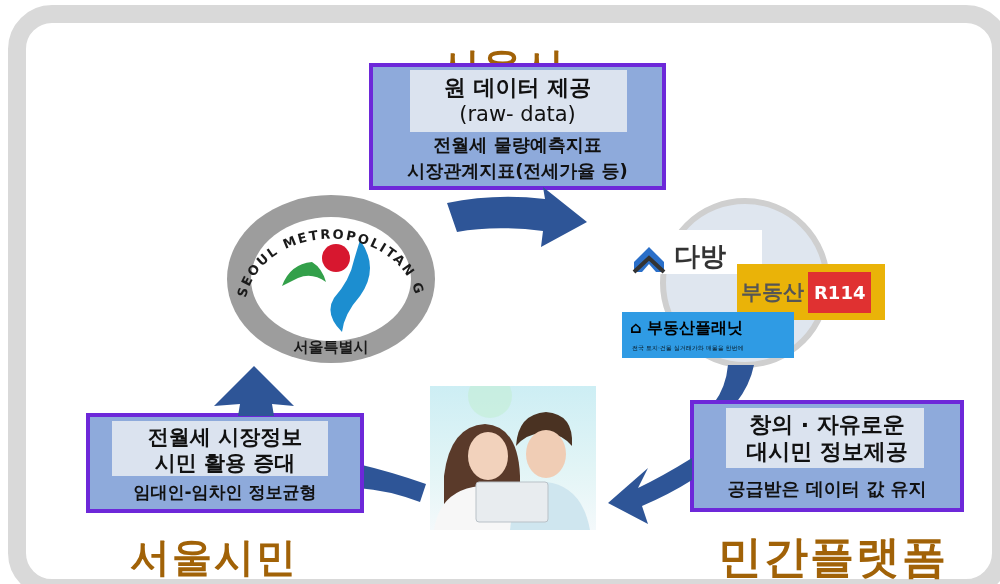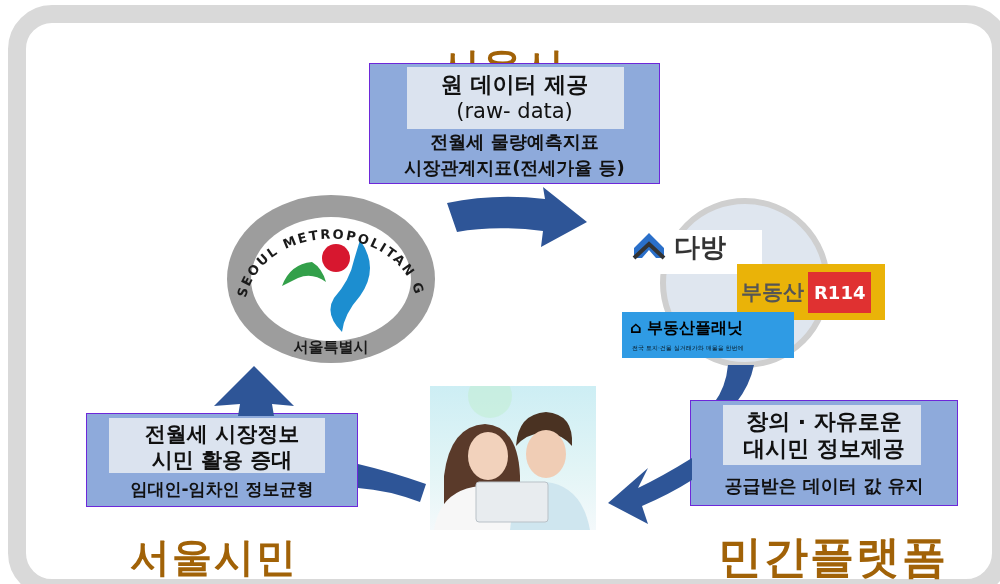--- a/index.html
+++ b/index.html
@@ -1,19 +1,19 @@
 <!DOCTYPE html>
 <html><head>
 <meta charset="utf-8">
 <style>
   html,body{margin:0;padding:0;background:#ffffff;}
   body{width:1000px;height:584px;position:relative;overflow:hidden;font-family:"DejaVu Sans",sans-serif;}
   .frame{position:absolute;left:8px;top:5px;width:966px;height:556px;border:18px solid #d9d9d9;border-radius:44px;background:#fff;}
   .title{position:absolute;font-weight:bold;color:#a16207;letter-spacing:2px;margin-top:20px;}
-  .box{position:absolute;background:#8eaadb;border:1px solid #6d28d9;}
+  .box{position:absolute;background:#8eaadb;border:4px solid #6d28d9;}
   .inner{position:absolute;background:#dbe3ef;}
   .t{position:absolute;left:0;right:0;text-align:center;font-weight:bold;color:#111;white-space:nowrap;}
   svg{position:absolute;overflow:visible;}
   .logo-label{font-family:"DejaVu Sans",sans-serif;}
 </style>
 </head>
 <body>
 
 <div class="frame"></div>
 
@@ -43,21 +43,21 @@
       <textPath href="#sealArc">SEOUL METROPOLITAN GOVERNMENT</textPath>
     </text>
     <text x="111" y="164" text-anchor="middle" font-size="15" font-weight="bold" fill="#1a1a1a">서울특별시</text>
   </svg>
 </div>
 
 <div style="position:absolute;left:625px;top:200px;width:260px;height:170px;">
   <svg width="260" height="170">
     <circle cx="120" cy="83" r="82" fill="#dfe6ef" stroke="#cfcfcf" stroke-width="6"></circle>
   </svg>
-  <div style="position:absolute;left:3px;top:30px;width:130px;height:44px;background:#fff;display:flex;align-items:flex-start;gap:8px;padding-left:4px;">
+  <div style="position:absolute;left:3px;top:30px;width:130px;height:44px;background:#fff;display:flex;align-items:flex-end;gap:8px;padding-left:4px;">
     <svg width="34" height="30" style="position:static;">
       <path d="M2,18 L17,3 L32,18 L32,28 L24,28 L17,20 L10,28 L2,28 Z" fill="#2a6fc9"></path>
       <path d="M2,28 L17,14 L32,28" fill="none" stroke="#333" stroke-width="4"></path>
     </svg>
     <span style="font-size:26px;font-weight:bold;color:#333;">다방</span>
   </div>
   <div style="position:absolute;left:112px;top:64px;width:148px;height:56px;background:#eab308;display:flex;align-items:center;gap:4px;">
     <span style="font-size:21px;font-weight:bold;color:#555;padding-left:4px;">부동산</span>
     <span style="background:#e03131;color:#fff;font-size:18px;font-weight:bold;padding:10px 6px;">R114</span>
   </div>

